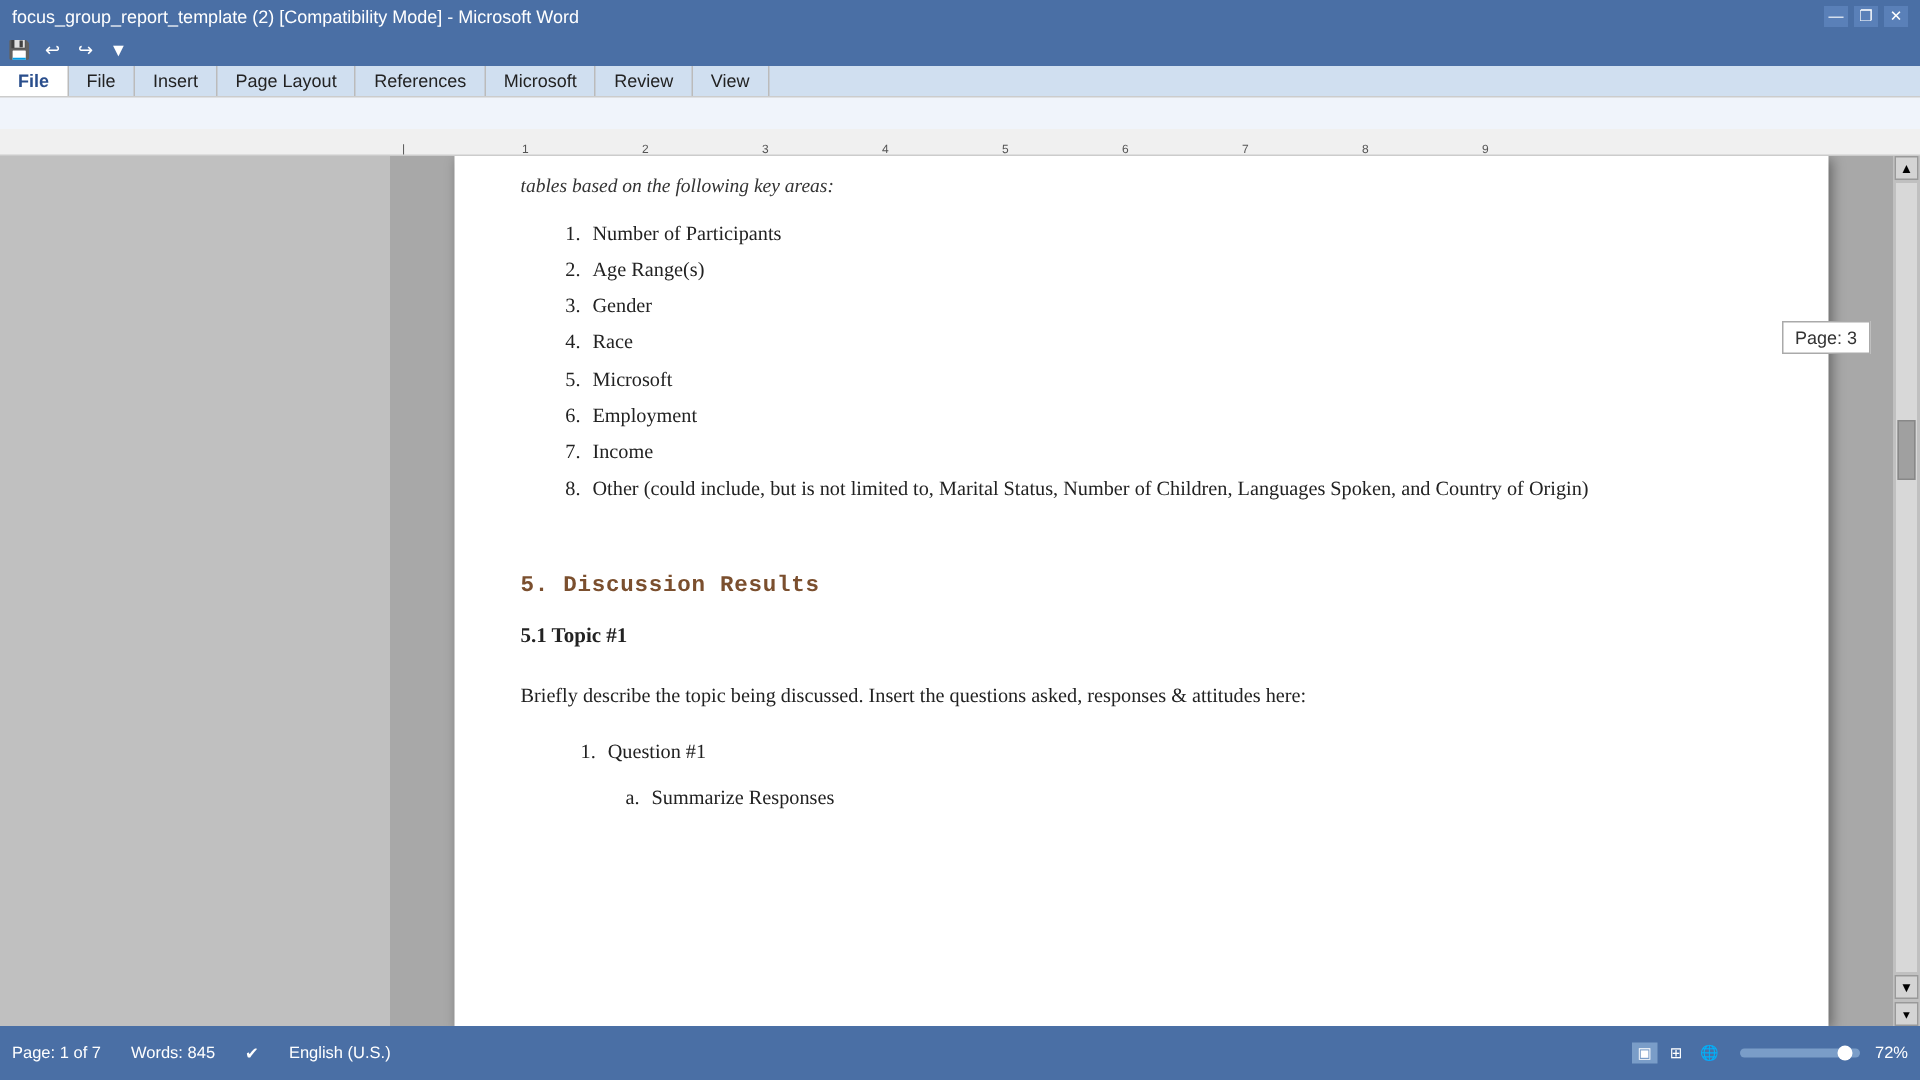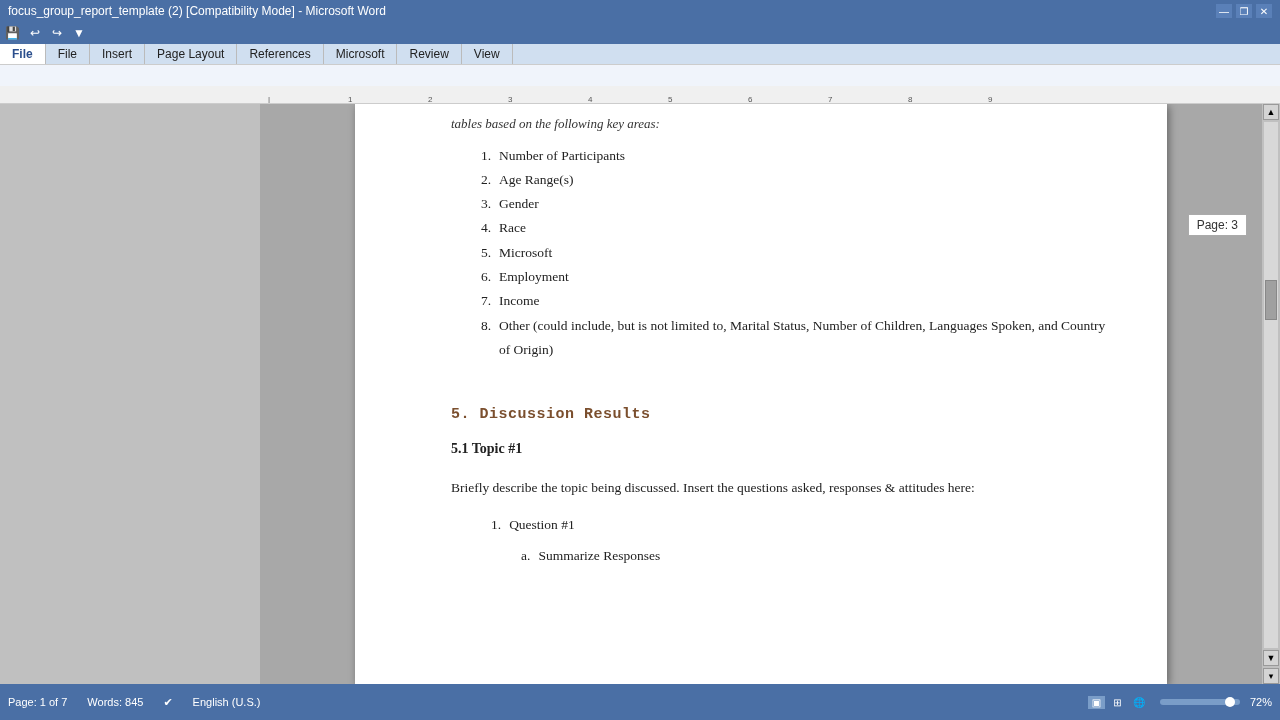--- a/index.html
+++ b/index.html
@@ -127,24 +127,24 @@
       background: #a8a8a8;
       overflow: hidden;
       display: flex;
       justify-content: center;
       padding: 0 10px;
       position: relative;
     }
 
     .page {
       background: white;
-      width: 812px;
+      width: 916px;
       min-height: 100%;
       box-shadow: 2px 2px 8px rgba(0,0,0,0.4);
-      padding: 10px 60px 40px 96px;
+      padding: 10px 60px 40px 44px;
       position: relative;
       margin-top: 0;
     }
 
     
     .page-indicator {
       position: absolute;
       top: 110px;
       right: 15px;
       background: white;

